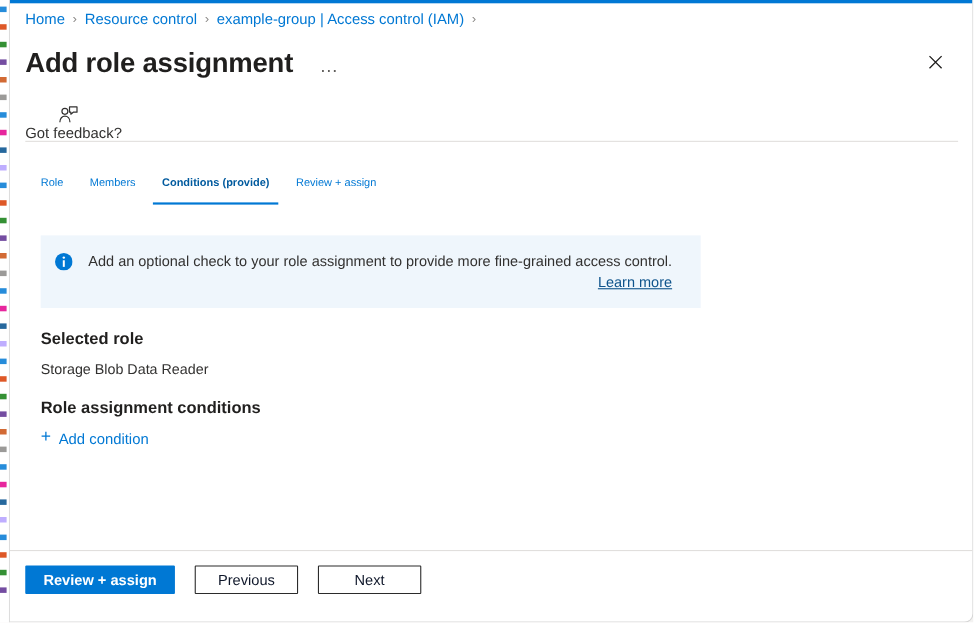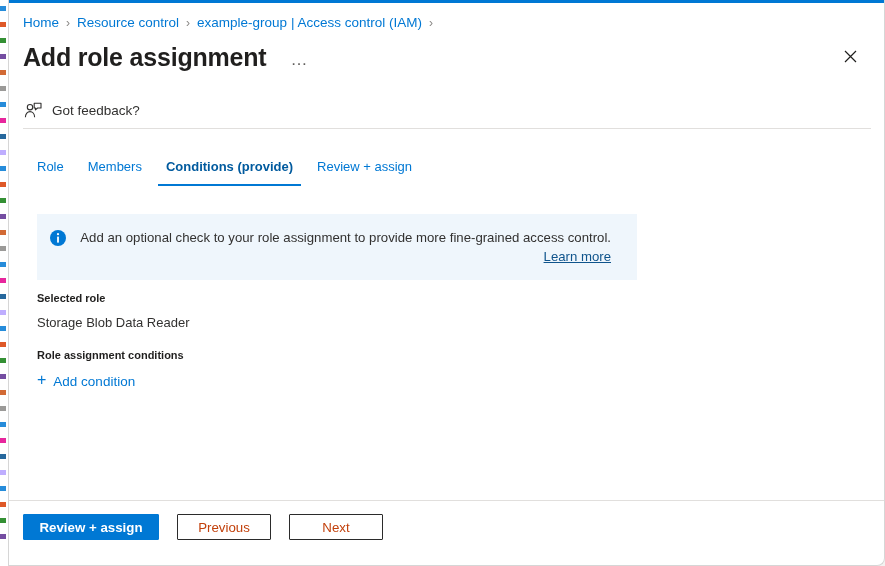--- a/index.html
+++ b/index.html
@@ -63,21 +63,21 @@
     background: #0078d4;
   }
 
   
   #breadcrumb {
     position: absolute;
     left: 14px;
     top: 10px;
     height: 20px;
     display: flex;
-    align-items: flex-end;
+    align-items: flex-start;
     font-size: 13.5px;
     white-space: nowrap;
   }
   #breadcrumb .crumb {
     color: #0078d4;
     cursor: pointer;
   }
   #breadcrumb .sep {
     color: #8a8886;
     margin: 0 7px;
@@ -128,20 +128,21 @@
 
   
   #feedback-row {
     position: absolute;
     left: 14px;
     top: 96px;
     display: flex;
     align-items: center;
     height: 28px;
     cursor: pointer;
+    flex-direction: column;
   }
   #feedback-row .fb-icon {
     width: 20px;
     height: 18px;
     margin-right: 9px;
     display: flex;
     align-items: center;
     justify-content: center;
     color: #323130;
   }
@@ -164,21 +165,21 @@
     position: absolute;
     left: 16px;
     top: 152px;
     display: flex;
     align-items: flex-end;
     height: 34px;
   }
   .tab {
     position: relative;
     padding: 0 12px 10px 12px;
-    font-size: 13px;
+    font-size: 10px;
     color: #0078d4;
     cursor: pointer;
     line-height: 18px;
   }
   .tab.active {
     font-weight: 600;
     color: #005a9e;
   }
   .tab.active::after {
     content: "";
@@ -224,24 +225,24 @@
   }
 
   
   #content {
     position: absolute;
     left: 28px;
     top: 292px;
     width: 700px;
   }
   .section-heading {
-    font-size: 11px;
+    font-size: 15px;
     font-weight: 700;
     color: #201f1e;
-    margin: 0 0 11px 0;
+    margin: 8px 0 11px 0;
   }
   .section-value {
     font-size: 13px;
     color: #323130;
     margin: 0 0 19px 0;
   }
   #add-condition {
     display: inline-flex;
     align-items: center;
     color: #0078d4;
@@ -290,21 +291,21 @@
   }
   .btn-primary {
     background: #0078d4;
     color: #ffffff;
     border: 1px solid #0078d4;
     font-weight: 600;
     min-width: 136px;
   }
   .btn-secondary {
     background: #ffffff;
-    color: #c2410c;
+    color: #0f172a;
     border: 1px solid #2b2b2b;
     min-width: 94px;
   }
 </style>
 </head>
 <body>
 
 <div id="portal-root">
 
   <div id="portal-backdrop">

